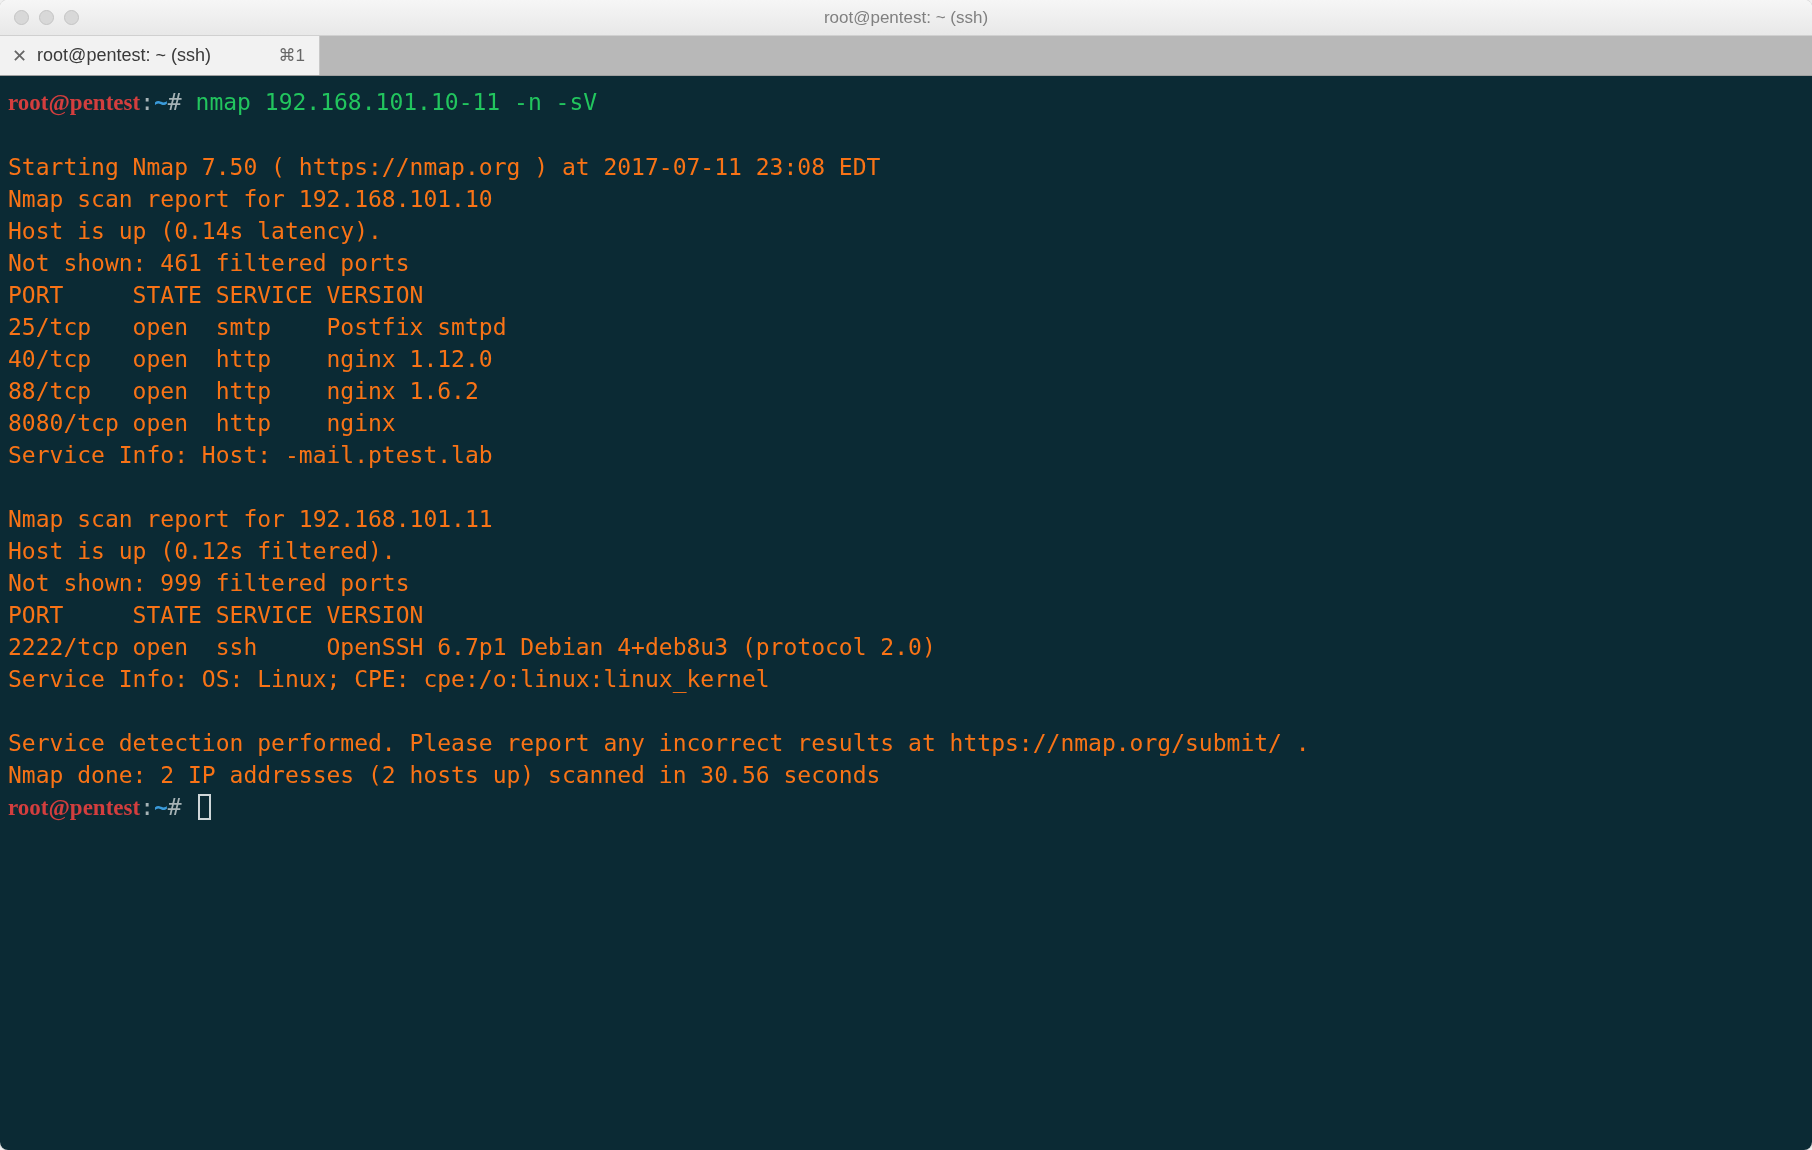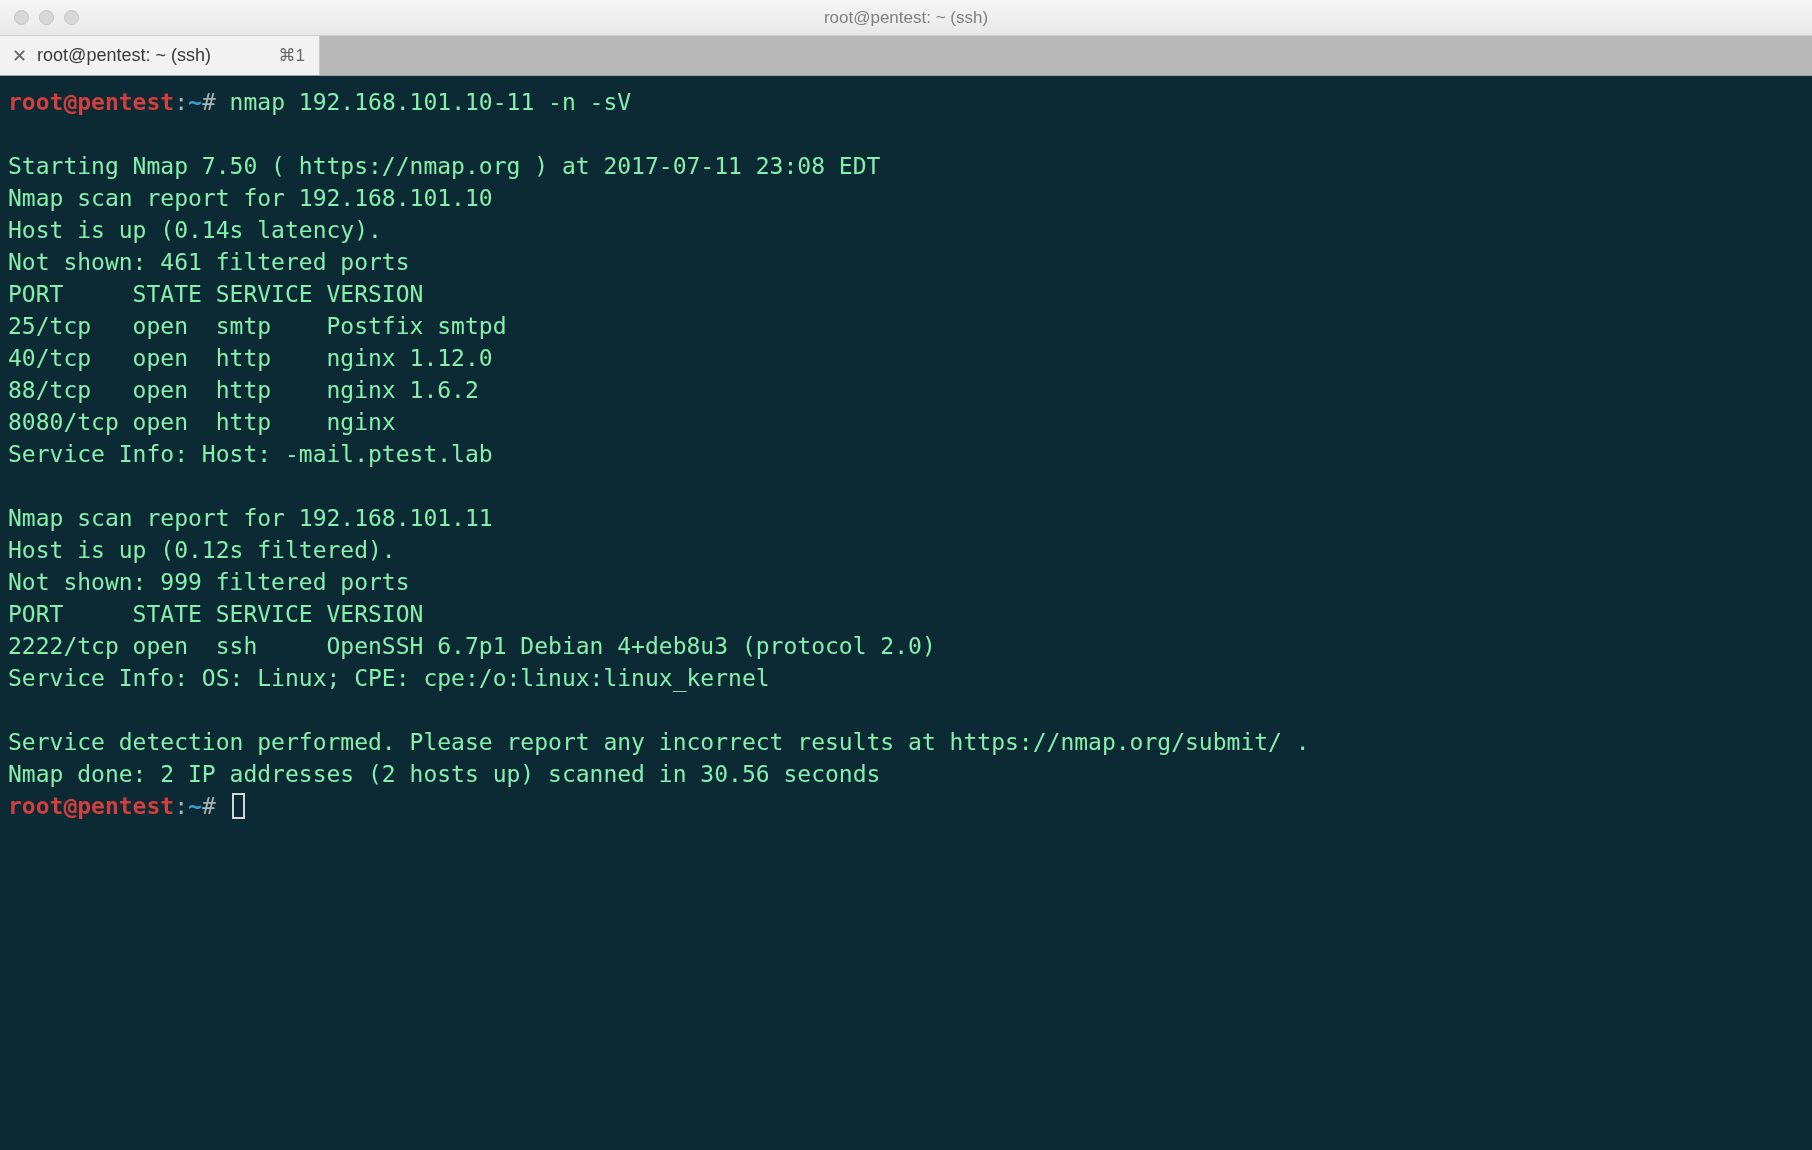--- a/index.html
+++ b/index.html
@@ -7,21 +7,21 @@
       width: 1812px;
       height: 1150px;
       font-family: -apple-system, BlinkMacSystemFont, "Segoe UI", sans-serif;
       background: #f0f0f0;
       overflow: hidden;
     }
     .window {
       width: 100%;
       height: 100%;
       background: #fff;
-      border-radius: 0;
+      border-radius: 8px;
       overflow: hidden;
       display: flex;
       flex-direction: column;
       box-shadow: 0 0 0 1px rgba(0,0,0,0.08);
     }
     .titlebar {
       height: 36px;
       background: linear-gradient(#f6f6f6, #e8e8e8);
       border-bottom: 1px solid #d0d0d0;
       display: flex;
@@ -83,26 +83,26 @@
       background: #0b2a34;
       color: #a7b3b6;
       font-family: "Menlo", "Monaco", "Consolas", monospace;
       font-size: 23px;
       line-height: 32px;
       padding: 10px 8px;
       white-space: pre;
       overflow: hidden;
       position: relative;
     }
-    .prompt-user { color: #d33e3e; font-weight: bold; }
+    .prompt-user { color: #d33e3e; font-weight: bold; font-family: Liberation Serif, serif; }
     .prompt-colon { color: #a7b3b6; }
     .prompt-path { color: #3a9ad9; font-weight: bold; }
     .prompt-hash { color: #a7b3b6; }
-    .cmd { color: #86efac; }
-    .out { color: #86efac; }
+    .cmd { color: #22c55e; }
+    .out { color: #f97316; }
     .cursor {
       display: inline-block;
       width: 13px;
       height: 26px;
       border: 2px solid #cfd6d8;
       vertical-align: text-bottom;
       margin-left: 2px;
     }
   </style>
 </head>

